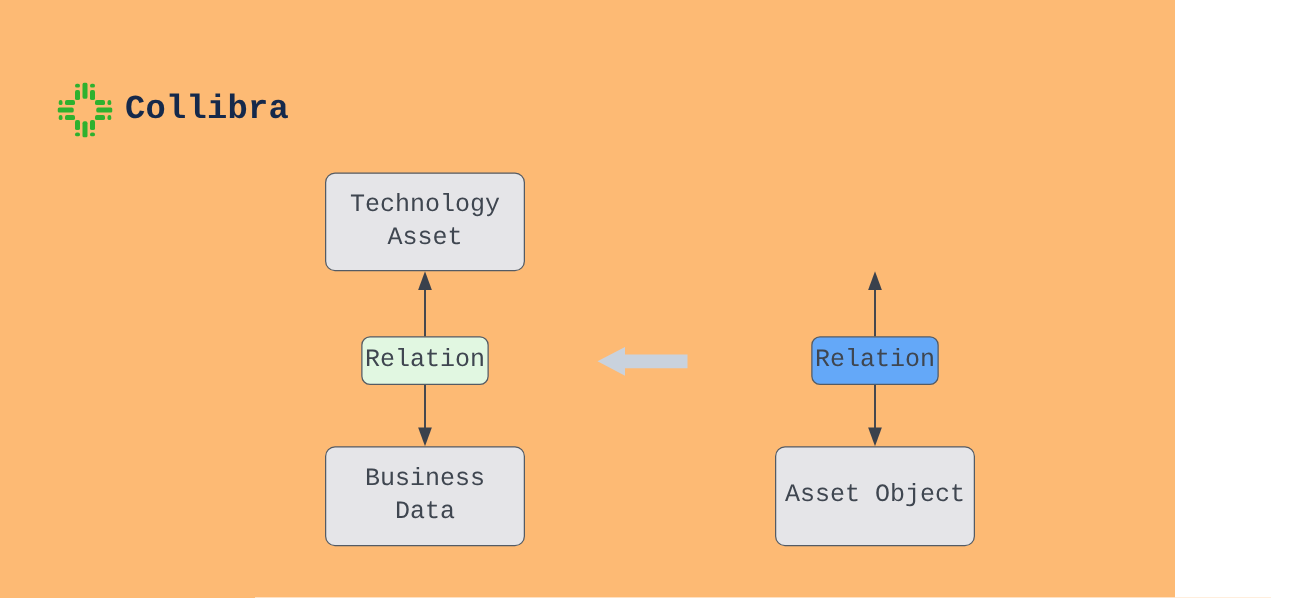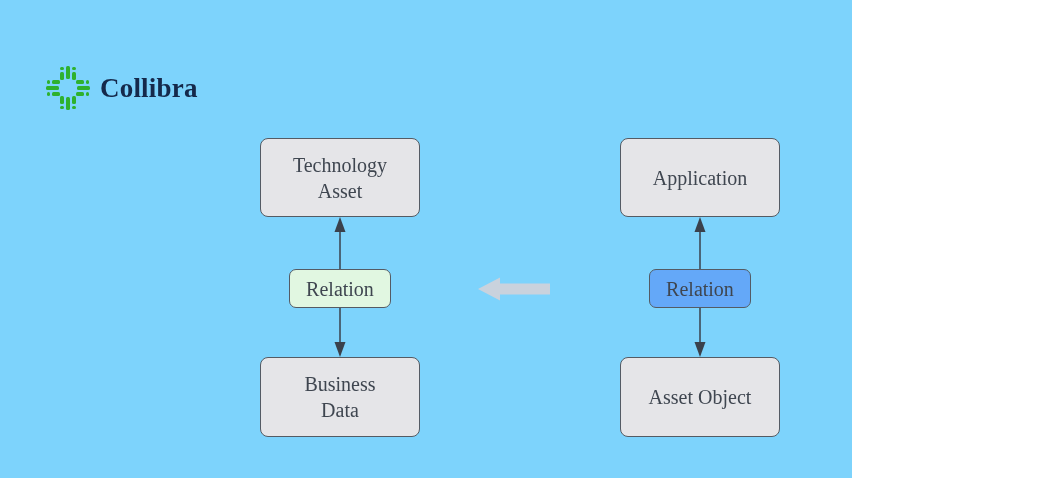--- a/index.html
+++ b/index.html
@@ -1,21 +1,21 @@
 <!DOCTYPE html>
 <html><head>
 <meta charset="utf-8">
 <style>
   html, body { margin: 0; padding: 0; background: #ffffff; }
   .canvas {
     position: relative;
-    width: 852px;
+    width: 940px;
     height: 478px;
-    background: #7dd3fc;
-    font-family: Liberation Serif, serif;
+    background: #fdba74;
+    font-family: Liberation Mono, monospace;
     overflow: hidden;
   }
 
   
   .logo { position: absolute; display: flex; align-items: center; }
   .logo-collibra { left: 46px; top: 66px; gap: 10px; }
   .logo-leanix  { left: 855px; top: 70px; gap: 10px; }
   .logo-text-collibra {
     font-size: 27px; font-weight: 600; color: #15294b; letter-spacing: 0.2px;
   }
@@ -96,23 +96,20 @@
 Asset</span>
   </div>
   <div class="node node-rel-green">
     <span class="node-label">Relation</span>
   </div>
   <div class="node node-biz">
     <span class="node-label">Business
 Data</span>
   </div>
 
-  <div class="node node-app">
-    <span class="node-label">Application</span>
-  </div>
   <div class="node node-rel-blue">
     <span class="node-label">Relation</span>
   </div>
   <div class="node node-dobj">
     <span class="node-label">Asset Object</span>
   </div>
 
   <svg class="overlay" viewBox="0 0 1040 478" xmlns="http://www.w3.org/2000/svg">
 
     <line x1="340" y1="269" x2="340" y2="230" stroke="#3a414c" stroke-width="1.5"></line>

